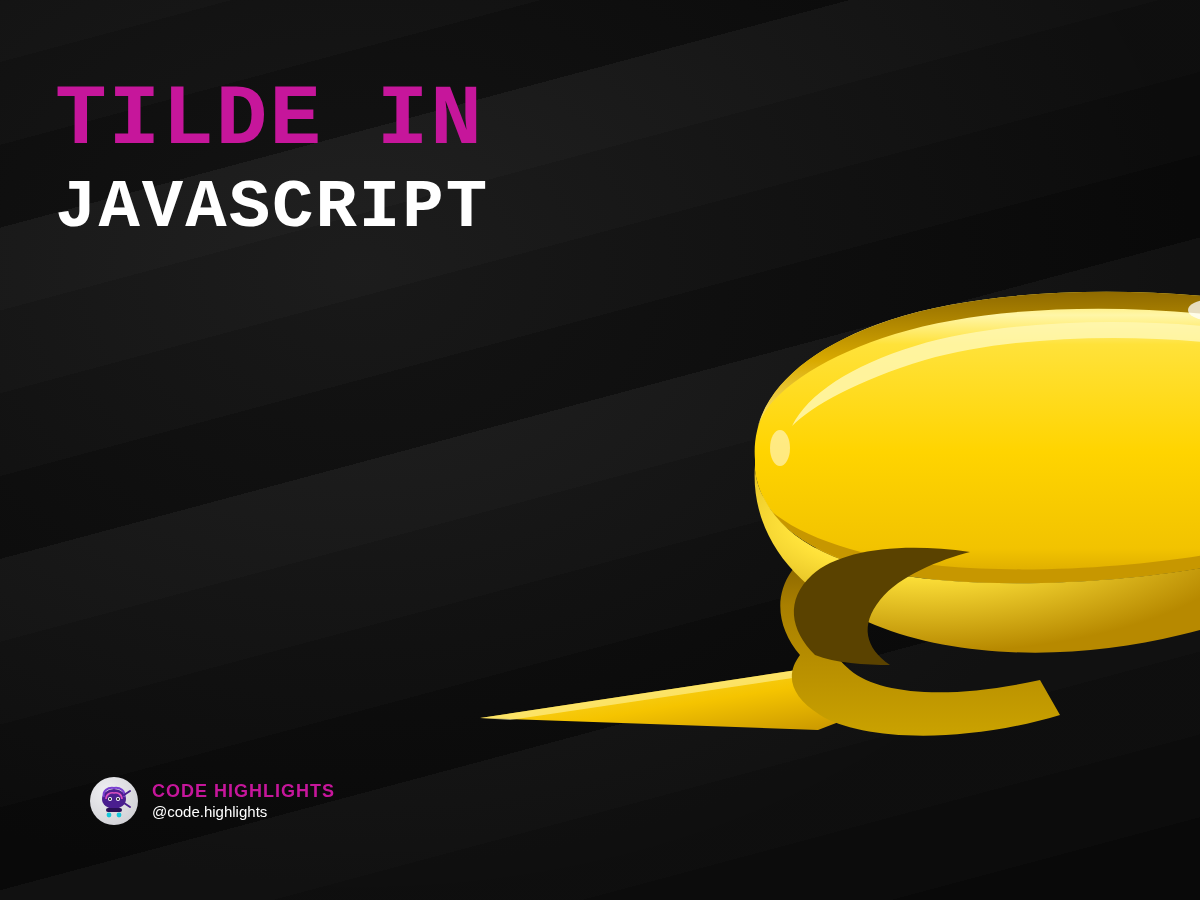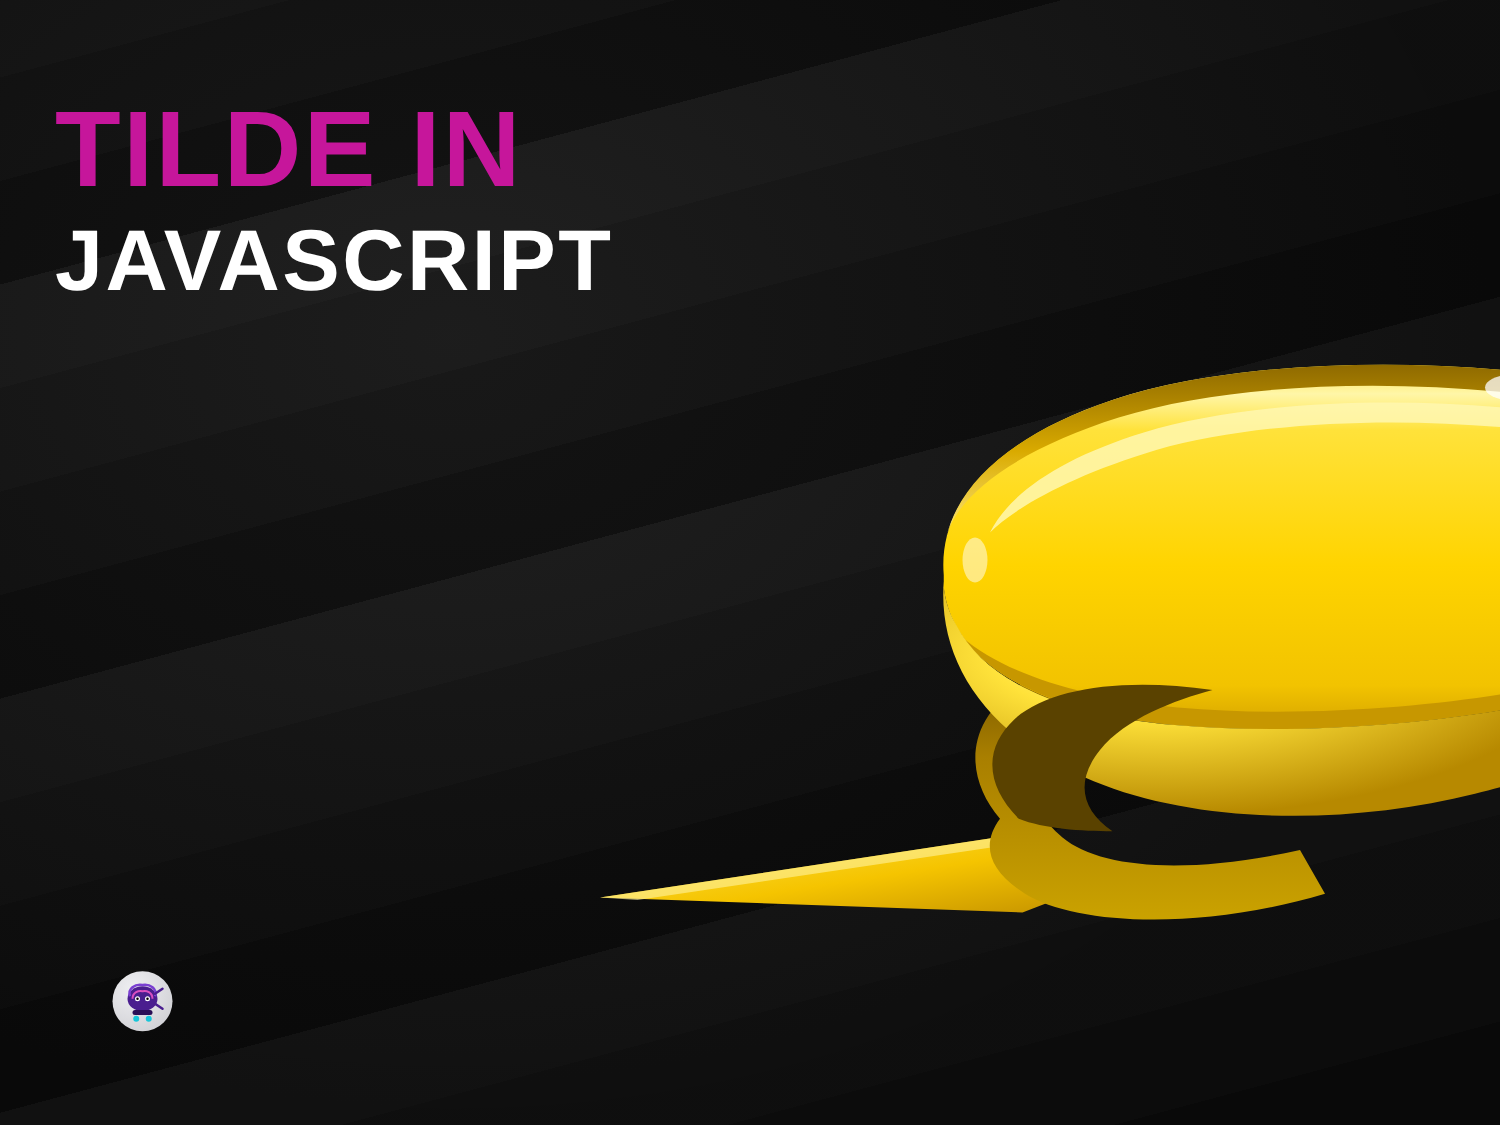--- a/index.html
+++ b/index.html
@@ -29,22 +29,23 @@
   }
   .bg::after{
     content:"";
     position:absolute; inset:0;
     background: radial-gradient(ellipse at 30% 30%, rgba(255,255,255,0.02), rgba(0,0,0,0.4) 70%);
   }
 
   .title-block {
     position: absolute;
     top: 75px;
-    left: 44px;
+    left: 55px;
     z-index: 5;
+    font-family: Liberation Mono, monospace;
   }
   .title-line1 {
     font-size: 86px;
     font-weight: 900;
     letter-spacing: 2px;
     color: #c6169b;
     line-height: 1.05;
   }
   .title-line2 {
     font-size: 69px;
@@ -225,13 +226,17 @@
       <circle cx="16" cy="18" r="2" fill="#fff"></circle>
       <circle cx="24" cy="18" r="2" fill="#fff"></circle>
       <circle cx="16" cy="18" r="1" fill="#000"></circle>
       <circle cx="24" cy="18" r="1" fill="#000"></circle>
       <rect x="12" y="27" width="16" height="4" rx="2" fill="#2a0f55"></rect>
       <circle cx="15" cy="34" r="2.4" fill="#17c6d9"></circle>
       <circle cx="25" cy="34" r="2.4" fill="#17c6d9"></circle>
       <path d="M30 14 L36 10 M30 22 L36 26" stroke="#4a1e8f" stroke-width="2" stroke-linecap="round"></path>
     </svg>
   </div>
+  <div class="brand-text">
+    <span class="brand-name">CODE HIGHLIGHTS</span>
+    <span class="brand-handle">@code.highlights</span>
+  </div>
 </div>
 
 </body></html>

